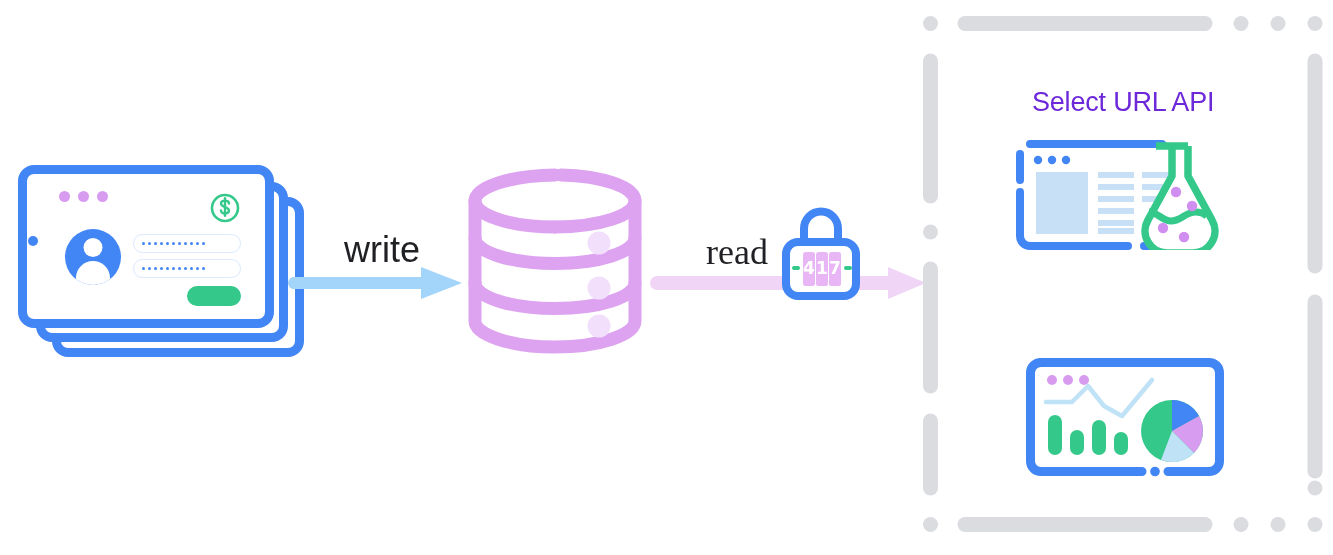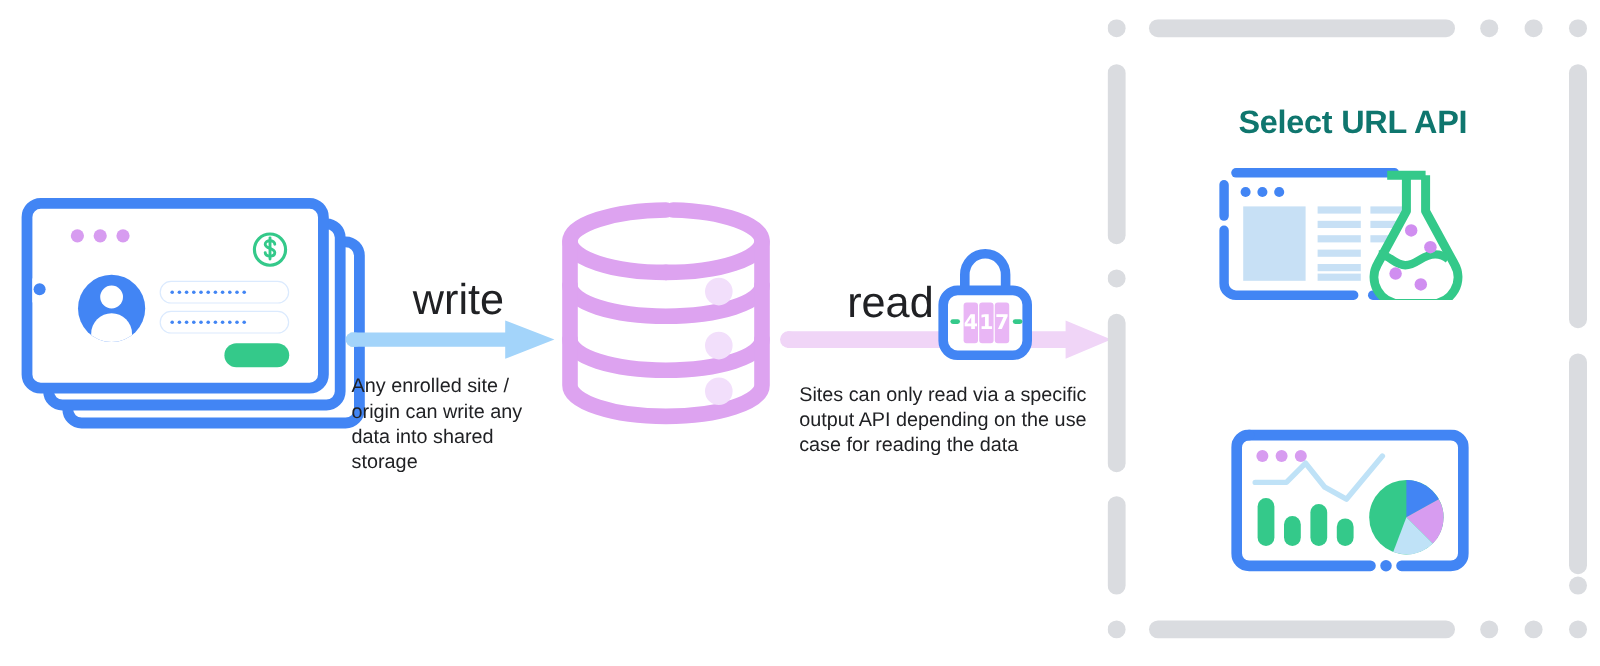--- a/index.html
+++ b/index.html
@@ -18,22 +18,22 @@
   .stage {
     position: absolute;
     left: 0; top: 0;
     width: 1333px;
     height: 555px;
   }
 
   
   .heading {
     position: absolute;
-    font-weight: bold;
-    color: #0f766e;
+    font-weight: normal;
+    color: #6d28d9;
     letter-spacing: -0.2px;
     white-space: nowrap;
   }
   .arrow-label {
     position: absolute;
     font-size: 36px;
     color: #202124;
     white-space: nowrap;
   }
   .caption {
@@ -117,21 +117,21 @@
   #select-url-icon  { position: absolute; left: 1016px; top: 140px; width: 218px; height: 110px; }
 
   
   #private-agg-title { left: 972px; top: 300px; font-size: 27px; }
   #private-agg-icon  { position: absolute; left: 1026px; top: 358px; width: 198px; height: 122px; }
 
   
   #write-caption { left: 293px; top: 312px; width: 175px; }
   #read-caption  { left: 666px; top: 319px; width: 240px; }
   #write-label   { left: 344px; top: 229px; }
-  #read-label    { left: 706px; top: 231px; }
+  #read-label    { left: 706px; top: 231px; font-family: Liberation Serif, serif; }
 </style>
 </head>
 <body>
 
 <div class="stage">
 
   <div id="card-stack">
     <div id="card-back-2" class="card-shell"></div>
     <div id="card-back-1" class="card-shell"></div>
     <div id="card-front" class="card-shell">
@@ -185,21 +185,20 @@
 
   <div id="write-label" class="arrow-label">write</div>
 
   <div id="write-arrow">
     <svg viewBox="0 0 178 38" width="178" height="38" aria-hidden="true">
       <path d="M4 13 H133 V3 L174 19 L133 35 V25 H4 Z" fill="#a3d4fa"></path>
       <rect x="0" y="13" width="14" height="12" rx="6" fill="#a3d4fa"></rect>
     </svg>
   </div>
 
-  <div id="write-caption" class="caption">Any enrolled site / origin can write any data into shared storage</div>
 
 
   <div id="cylinder">
     <svg viewBox="0 0 178 190" width="178" height="190" aria-hidden="true">
       <g fill="none" stroke="#dda3f0" stroke-width="13" stroke-linecap="round">
 
         <path d="M89 9 C45 9.4 9 21 9 35 C9 49.5 44.8 61 89 61"></path>
         <path d="M95 9 C137 10 169 21.3 169 35 C169 49.5 133.2 61 89 61"></path>
 
         <path d="M9 72 C9 86 44.8 97.5 89 97.5 C133.2 97.5 169 86 169 72"></path>
@@ -236,21 +235,20 @@
         <text x="30" y="72" text-anchor="middle" font-family="DejaVu Sans, sans-serif" font-size="17" font-weight="bold" fill="#ffffff">4</text>
         <text x="43" y="72" text-anchor="middle" font-family="DejaVu Sans, sans-serif" font-size="17" font-weight="bold" fill="#ffffff">1</text>
         <text x="56" y="72" text-anchor="middle" font-family="DejaVu Sans, sans-serif" font-size="17" font-weight="bold" fill="#ffffff">7</text>
       </g>
 
       <rect x="13" y="64" width="8" height="4" rx="2" fill="#34c98a"></rect>
       <rect x="65" y="64" width="8" height="4" rx="2" fill="#34c98a"></rect>
     </svg>
   </div>
 
-  <div id="read-caption" class="caption">Sites can only read via a specific output API depending on the use case for reading the data</div>
 
   <div id="output-panel">
     <svg viewBox="0 0 430 516" width="430" height="516" aria-hidden="true">
       <g stroke="#dadce0" stroke-width="15" stroke-linecap="round" fill="none">
 
         <line x1="7.5" y1="7.5" x2="7.5" y2="7.5"></line>
         <line x1="42" y1="7.5" x2="282" y2="7.5"></line>
         <line x1="318" y1="7.5" x2="318" y2="7.5"></line>
         <line x1="355" y1="7.5" x2="355" y2="7.5"></line>
         <line x1="392" y1="7.5" x2="392" y2="7.5"></line>

